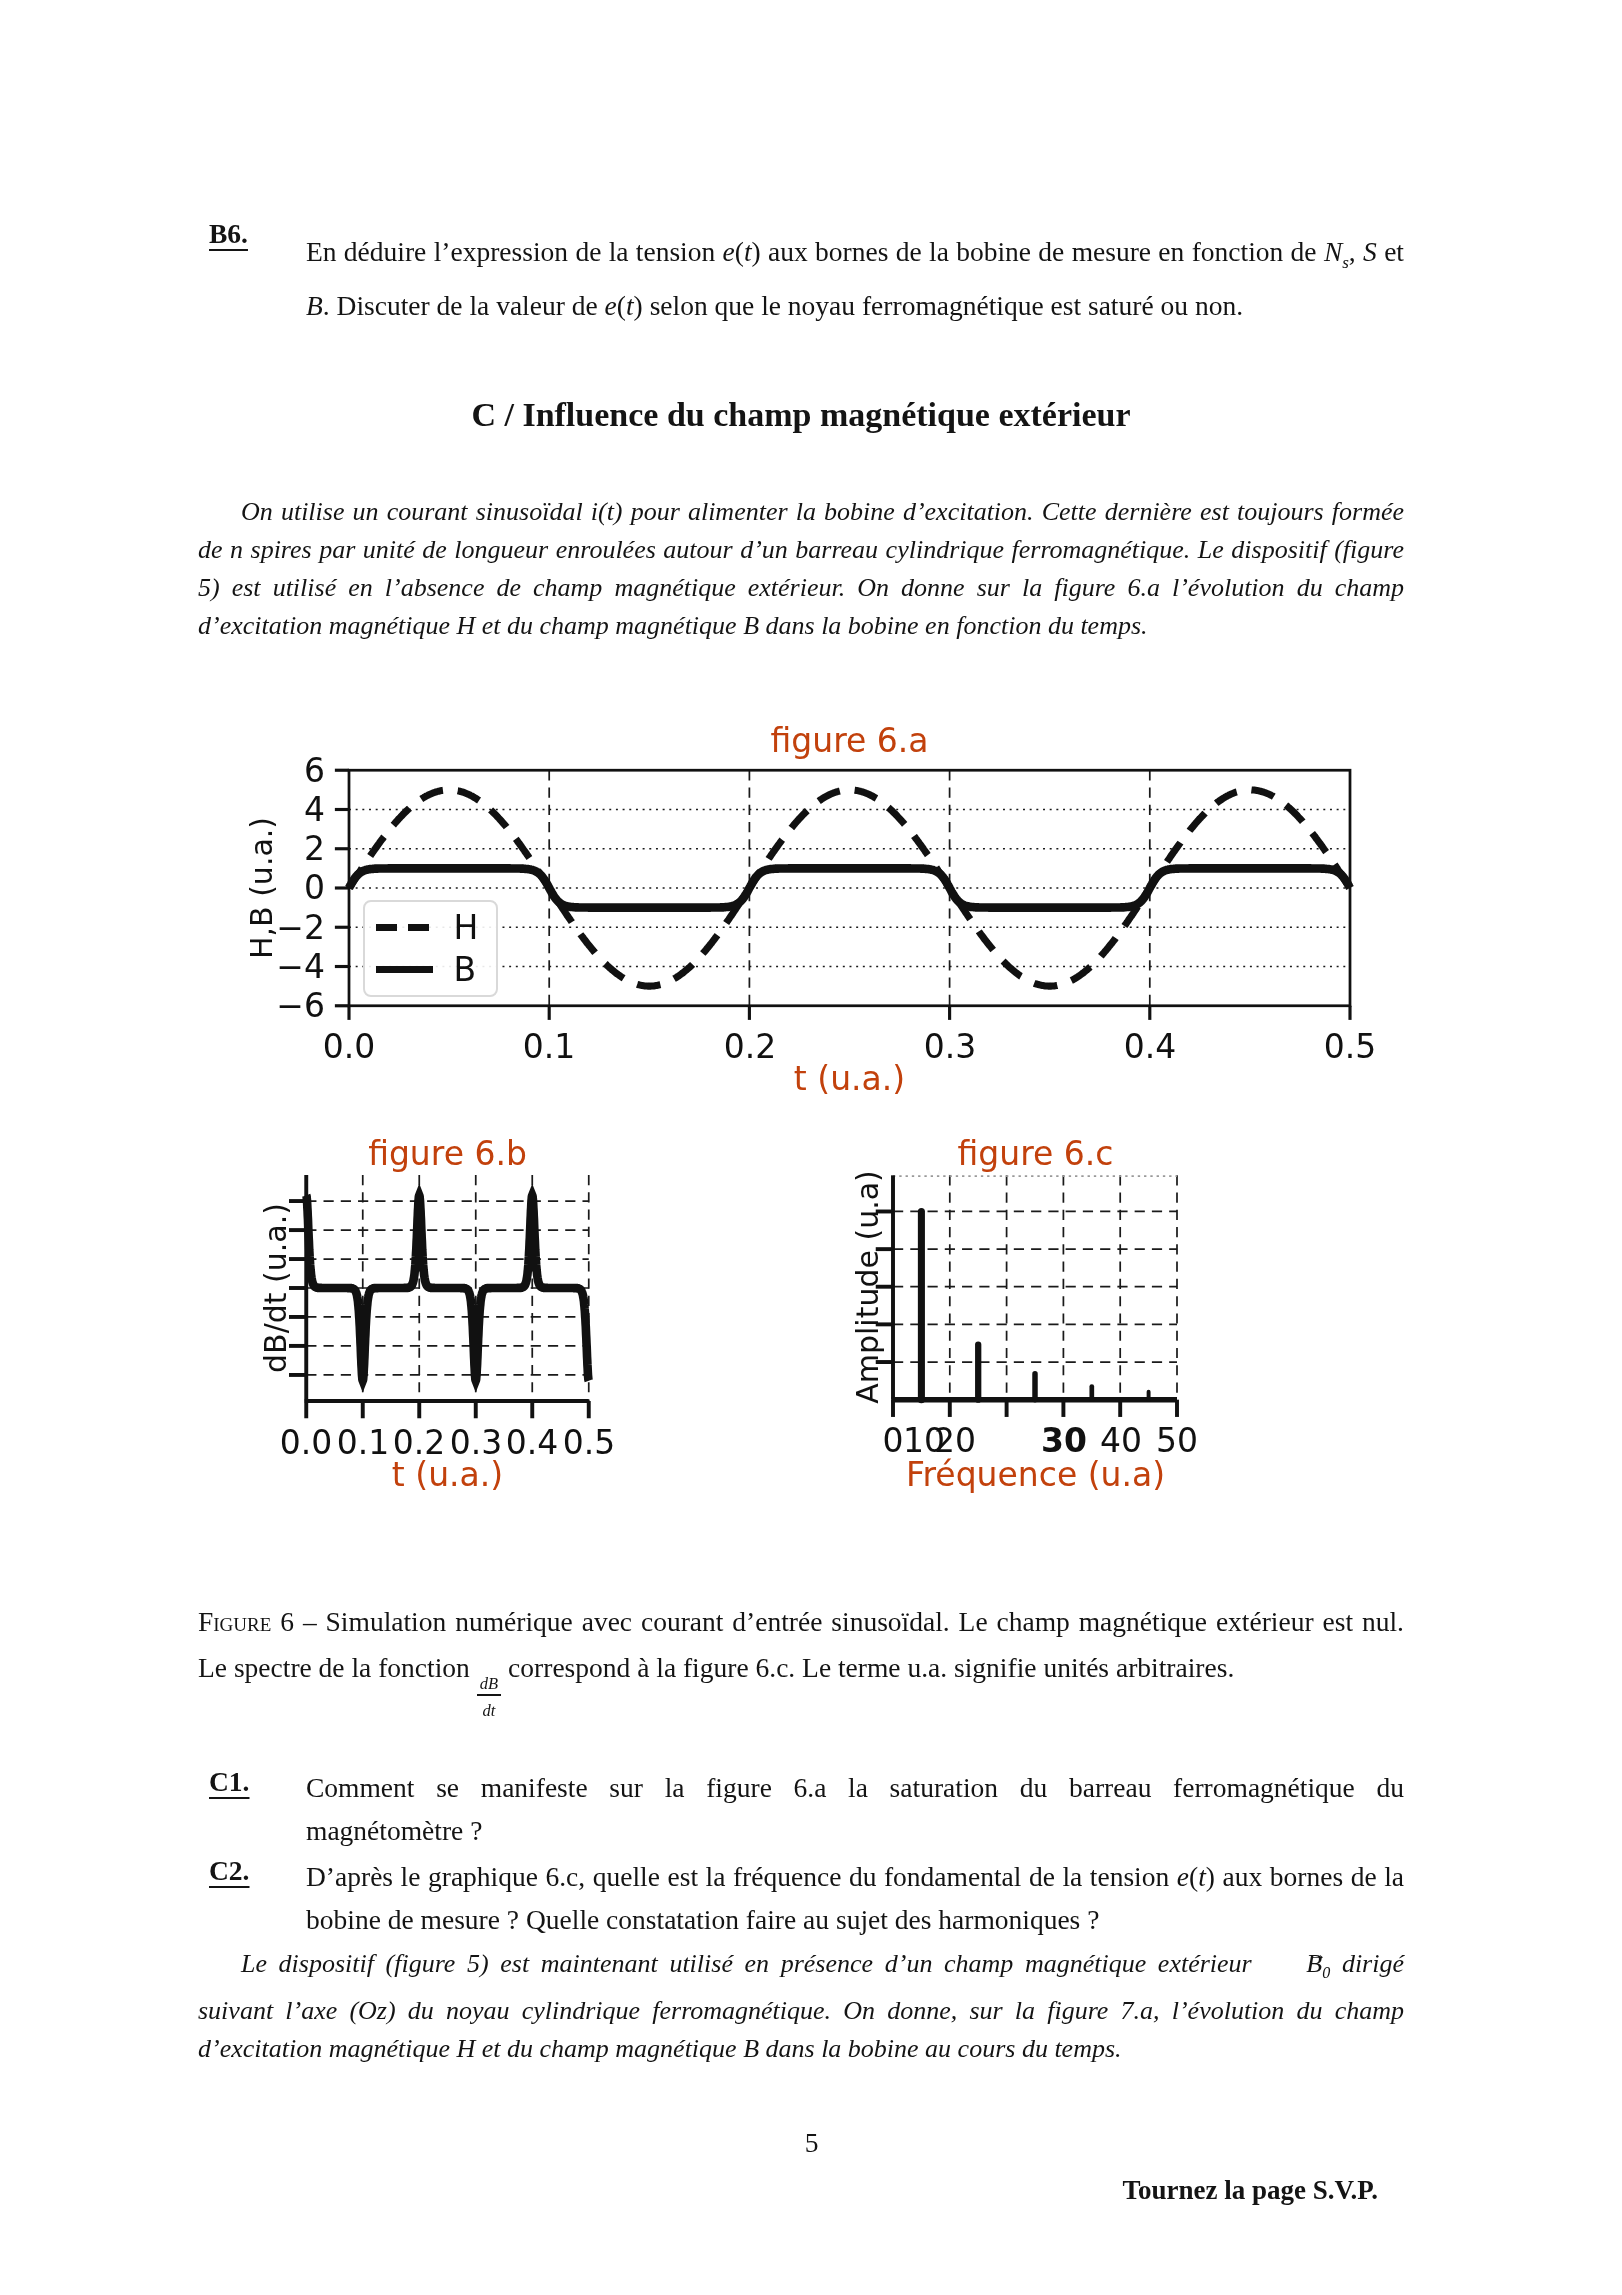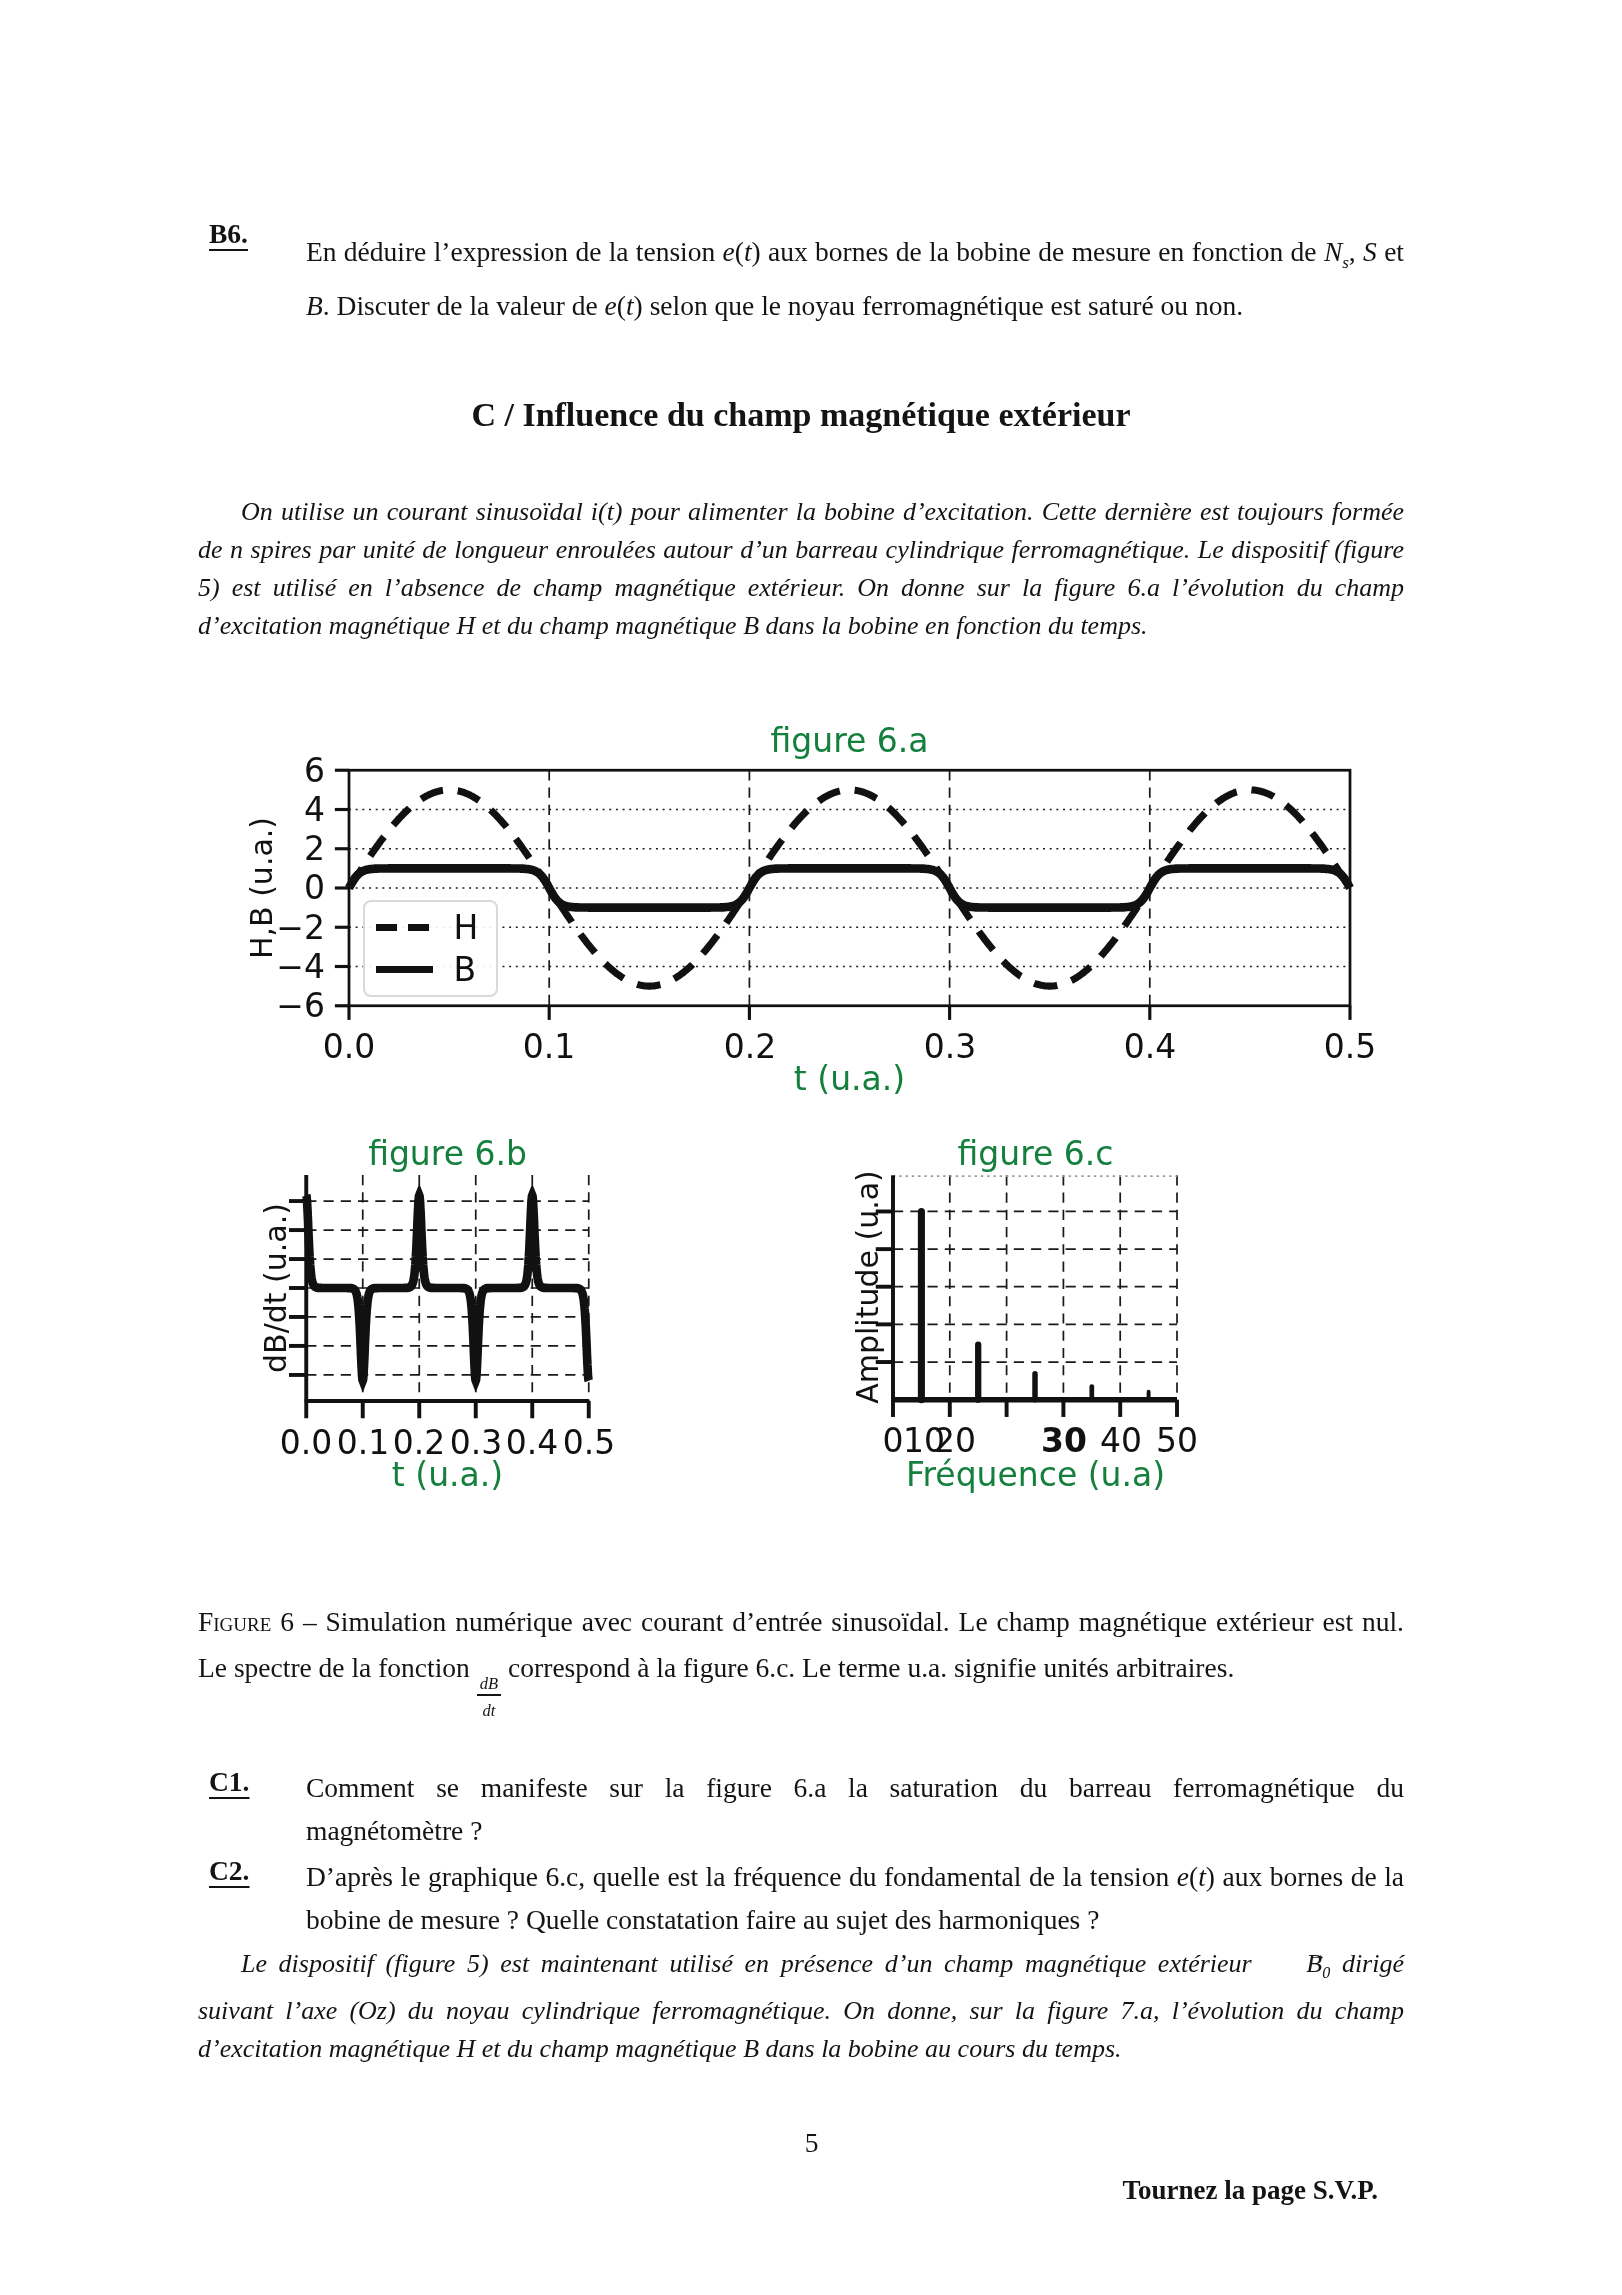--- a/index.html
+++ b/index.html
@@ -18,21 +18,21 @@
   .pageno{position:absolute;font-size:27.5px;text-align:center;}
   .turn{position:absolute;font-size:27px;font-weight:bold;white-space:nowrap;}
   .it{font-style:italic;}
   .sc{font-variant:small-caps;}
   sub{font-size:0.62em;}
   .vec{position:relative;display:inline-block;font-style:italic;}
   .vec .arr{position:absolute;left:2.4px;top:-0.55em;font-size:0.68em;font-style:normal;}
   .frac{display:inline-flex;flex-direction:column;align-items:center;vertical-align:-0.72em;line-height:1.05;font-size:0.6em;font-style:italic;}
   .frac .fn{border-bottom:2px solid #141414;padding:0 3.1px 1.6px;}
   .frac .fd{padding-top:6px;}
-  .fig-title,.fig-xlabel{position:absolute;font-family:"DejaVu Sans",sans-serif;font-size:33px;color:#15803d;text-align:center;width:471px;}
+  .fig-title,.fig-xlabel{position:absolute;font-family:"DejaVu Sans",sans-serif;font-size:33px;color:#c2410c;text-align:center;width:471px;}
   .fig-ylabel{
     position:absolute;font-family:"DejaVu Sans",sans-serif;font-size:30px;color:#111;
     transform:translate(-50%,-50%) rotate(-90deg);white-space:nowrap;
   }
   .tick{position:absolute;font-family:"DejaVu Sans",sans-serif;font-size:33px;color:#111;line-height:41px;}
   .legend{
     position:absolute;left:363px;top:900px;width:135px;height:97px;z-index:5;
     border:2.4px solid #d9d9d9;border-radius:7.9px;background:rgba(255,255,255,0.9);
     display:flex;flex-direction:column;justify-content:space-evenly;padding:1.6px 11px;box-sizing:border-box;
   }

